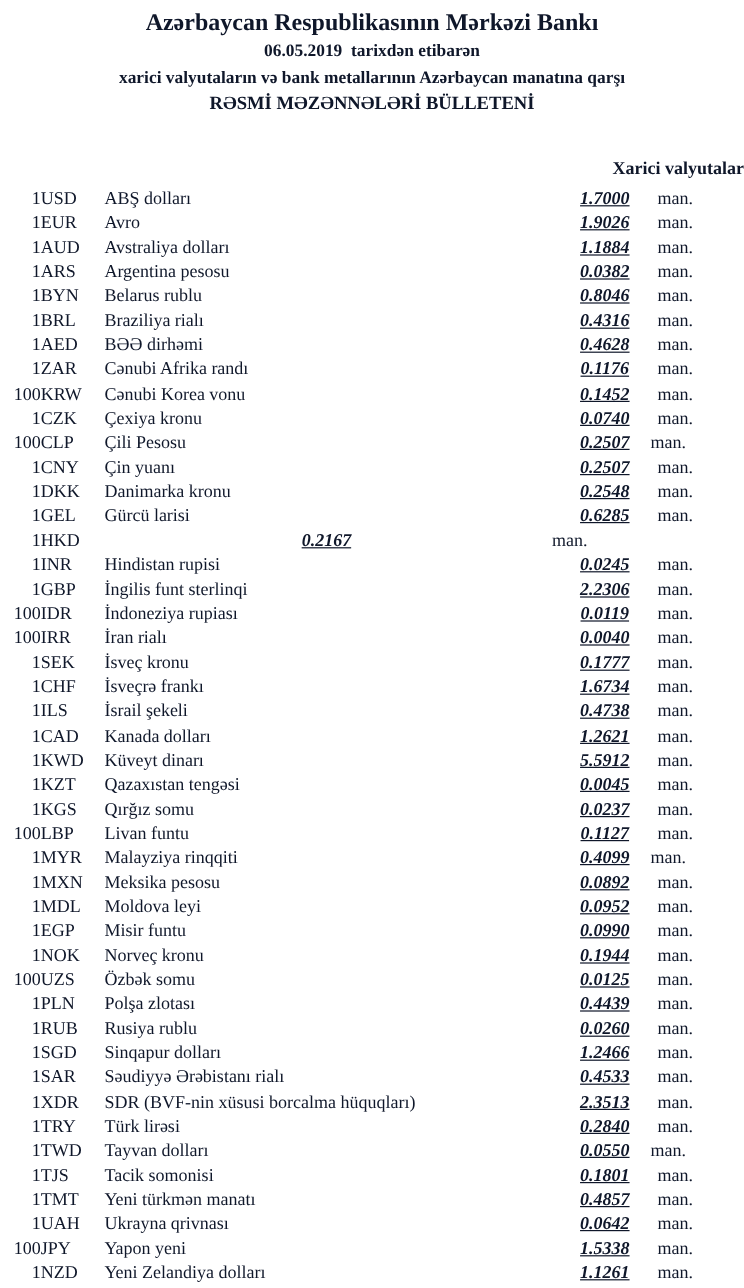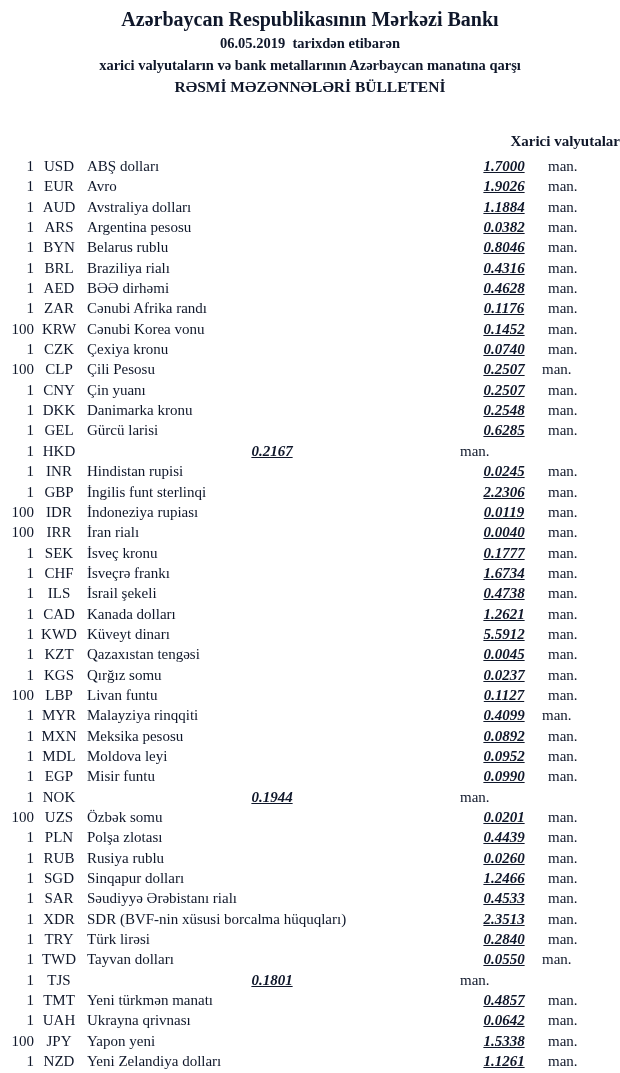--- a/index.html
+++ b/index.html
@@ -56,21 +56,20 @@
     align-items: baseline;
     height: 20.35px;
     padding-right: 22px;
     font-size: 15px;
     line-height: 20.35px;
   }
   .qty {
     text-align: right;
   }
   .code {
-    text-align: center;
   }
   .name {
     text-align: left;
     padding-left: 3px;
     white-space: nowrap;
     overflow: hidden;
   }
   .rate {
     text-align: center;
     font-weight: bold;
@@ -310,28 +309,29 @@
       <div class="row">
         <span class="qty">1</span>
         <span class="code">EGP</span>
         <span class="name">Misir funtu</span>
         <span class="rate">0.0990</span>
         <span class="unit">man.</span>
       </div>
       <div class="row">
         <span class="qty">1</span>
         <span class="code">NOK</span>
+        <span class="name">Norveç kronu</span>
         <span class="rate">0.1944</span>
         <span class="unit">man.</span>
       </div>
       <div class="row">
         <span class="qty">100</span>
         <span class="code">UZS</span>
         <span class="name">Özbək somu</span>
-        <span class="rate">0.0201</span>
+        <span class="rate">0.0125</span>
         <span class="unit">man.</span>
       </div>
       <div class="row">
         <span class="qty">1</span>
         <span class="code">PLN</span>
         <span class="name">Polşa zlotası</span>
         <span class="rate">0.4439</span>
         <span class="unit">man.</span>
       </div>
       <div class="row">
@@ -372,20 +372,21 @@
       <div class="row">
         <span class="qty">1</span>
         <span class="code">TWD</span>
         <span class="name">Tayvan dolları</span>
         <span class="rate">0.0550</span>
         <span class="unit tight">man.</span>
       </div>
       <div class="row">
         <span class="qty">1</span>
         <span class="code">TJS</span>
+        <span class="name">Tacik somonisi</span>
         <span class="rate">0.1801</span>
         <span class="unit">man.</span>
       </div>
       <div class="row">
         <span class="qty">1</span>
         <span class="code">TMT</span>
         <span class="name">Yeni türkmən manatı</span>
         <span class="rate">0.4857</span>
         <span class="unit">man.</span>
       </div>

